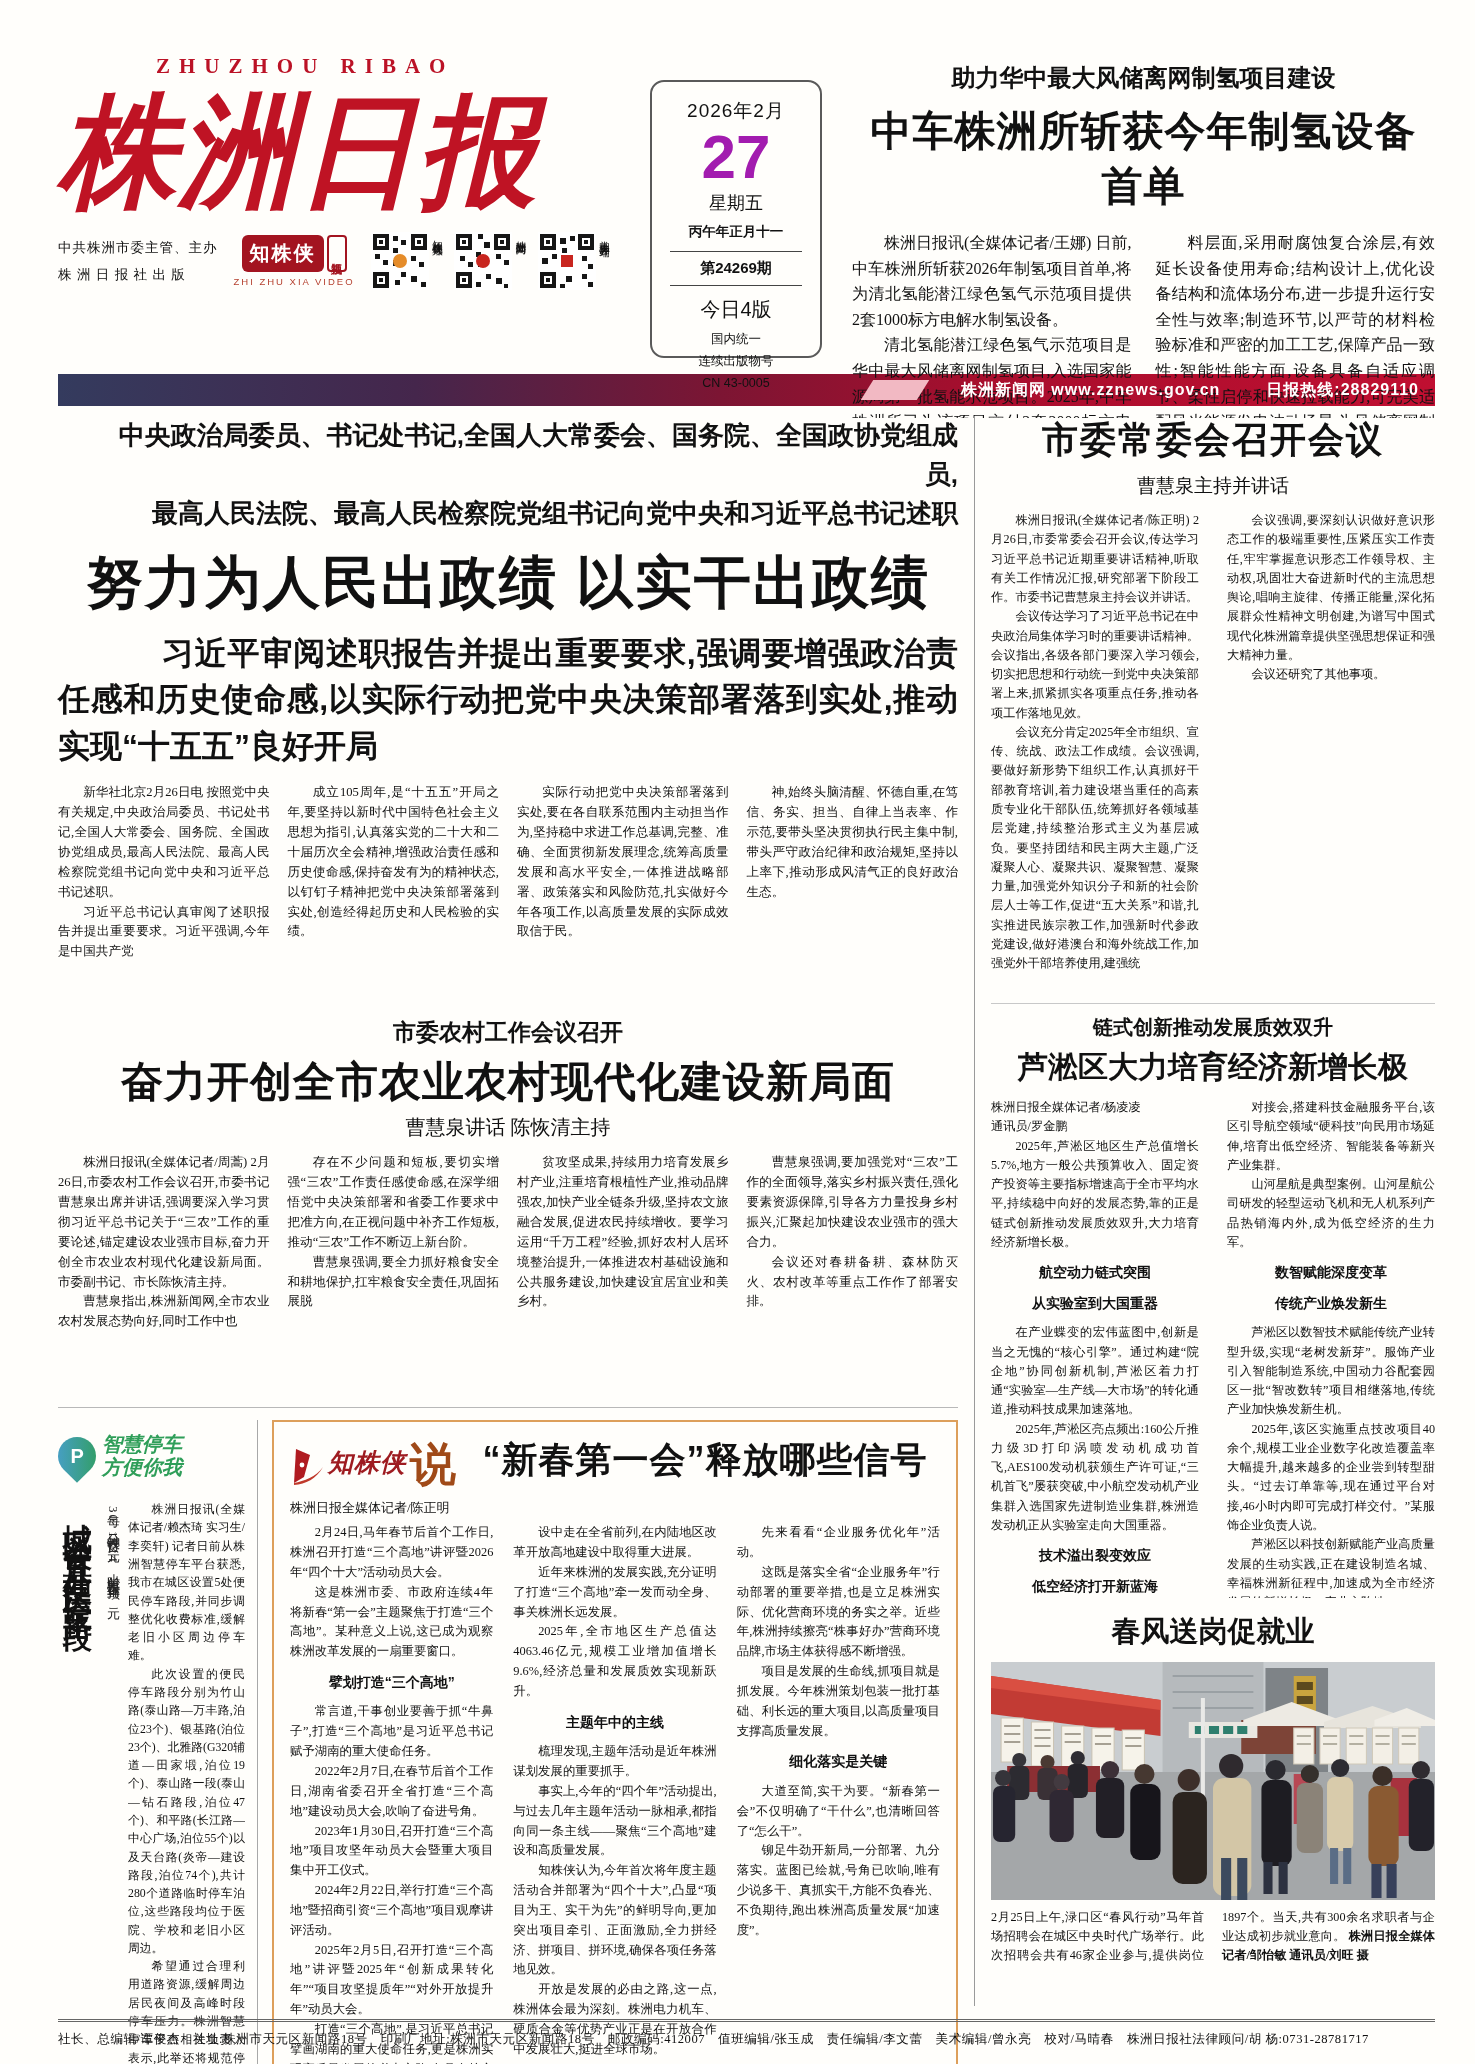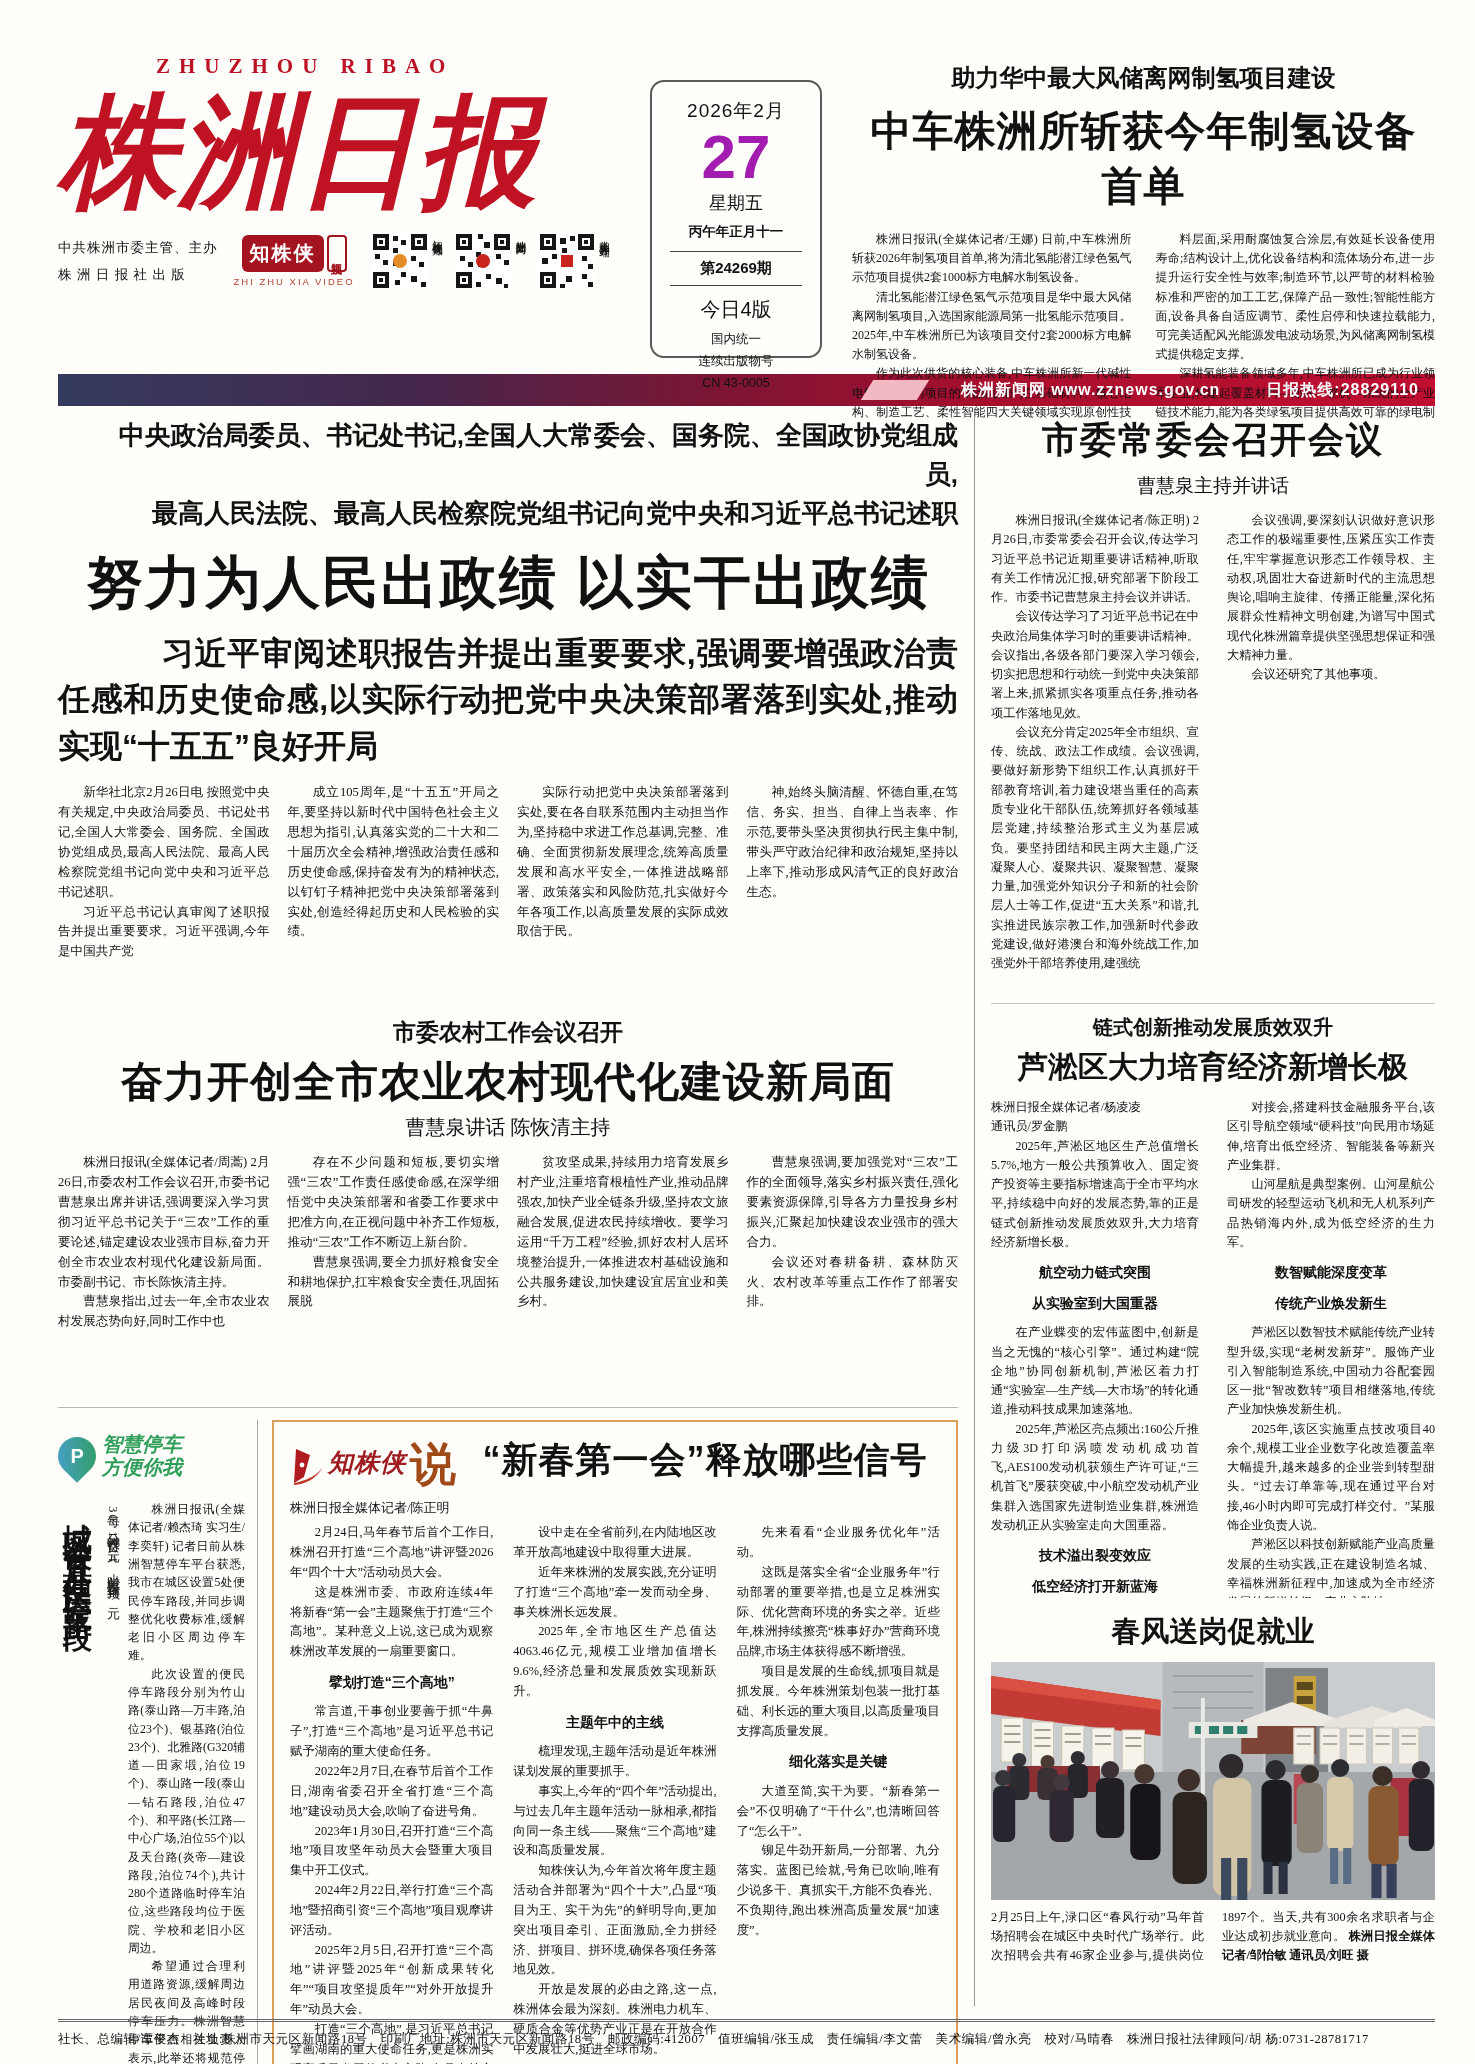--- a/index.html
+++ b/index.html
@@ -42,21 +42,21 @@
              border-top:1.5px solid #444; border-bottom:1.5px solid #444; }
   .d-pages { font-size:20px; margin-top:10px; }
   .d-issn { font-size:12.5px; line-height:1.75; margin-top:6px; }
 
   
   .top-article { flex:1; padding:12px 0 0 16px; }
   .ta-kicker { text-align:center; font-size:24px; font-weight:bold; font-family:"Liberation Sans",sans-serif; }
   .ta-headline { text-align:center; font-size:41px; font-weight:900; letter-spacing:1px;
                  font-family:Liberation Serif, serif; margin:10px 0 16px; }
   .ta-body { display:flex; gap:24px; height:188px; overflow:hidden; }
-  .ta-body .col { flex:1; font-size:12px; line-height:1.6; text-align:justify; }
+  .ta-body .col { flex:1; font-size:16px; line-height:1.6; text-align:justify; }
   .news-col p { text-indent:2em; margin:0; }
 
   
   .banner { height:32px; margin-top:2px; display:flex; align-items:center; justify-content:flex-end;
             background:linear-gradient(90deg,#343b5e 0%,#45264c 26%,#7c1533 48%,#a90e2d 68%,#c00f31 100%);
             color:#fff; font-size:16px; font-family:"Liberation Sans",sans-serif; padding-right:16px; gap:46px; }
   .banner .slash { width:56px; height:20px; background:#f2b9c3; transform:skewX(-32deg); margin-right:-8px; }
   .banner b { font-weight:bold; letter-spacing:1px; }
 
   
@@ -329,21 +329,21 @@
         </div>
       </section>
 
       <section class="rural">
         <div class="r-kicker">市委农村工作会议召开</div>
         <h2 class="r-headline">奋力开创全市农业农村现代化建设新局面</h2>
         <div class="r-byline">曹慧泉讲话 陈恢清主持</div>
         <div class="cols4 rural-body">
           <div class="col news-col">
               <p>株洲日报讯(全媒体记者/周蒿) 2月26日,市委农村工作会议召开,市委书记曹慧泉出席并讲话,强调要深入学习贯彻习近平总书记关于“三农”工作的重要论述,锚定建设农业强市目标,奋力开创全市农业农村现代化建设新局面。市委副书记、市长陈恢清主持。</p>
-              <p>曹慧泉指出,过去一年,全市农业农村发展态势向好,同时工作中也</p>
+              <p>曹慧泉指出,株洲新闻网,全市农业农村发展态势向好,同时工作中也</p>
             </div>
           <div class="col news-col">
               <p>存在不少问题和短板,要切实增强“三农”工作责任感使命感,在深学细悟党中央决策部署和省委工作要求中把准方向,在正视问题中补齐工作短板,推动“三农”工作不断迈上新台阶。</p>
               <p>曹慧泉强调,要全力抓好粮食安全和耕地保护,扛牢粮食安全责任,巩固拓展脱</p>
             </div>
           <div class="col news-col">
               <p>贫攻坚成果,持续用力培育发展乡村产业,注重培育根植性产业,推动品牌强农,加快产业全链条升级,坚持农文旅融合发展,促进农民持续增收。要学习运用“千万工程”经验,抓好农村人居环境整治提升,一体推进农村基础设施和公共服务建设,加快建设宜居宜业和美乡村。</p>
             </div>
           <div class="col news-col">
               <p>曹慧泉强调,要加强党对“三农”工作的全面领导,落实乡村振兴责任,强化要素资源保障,引导各方力量投身乡村振兴,汇聚起加快建设农业强市的强大合力。</p>

